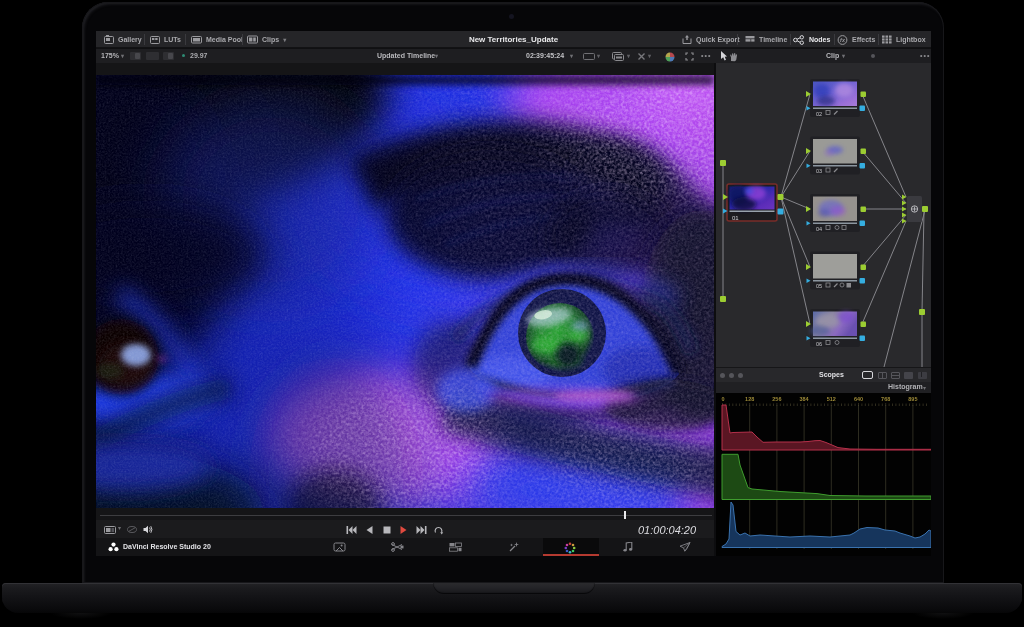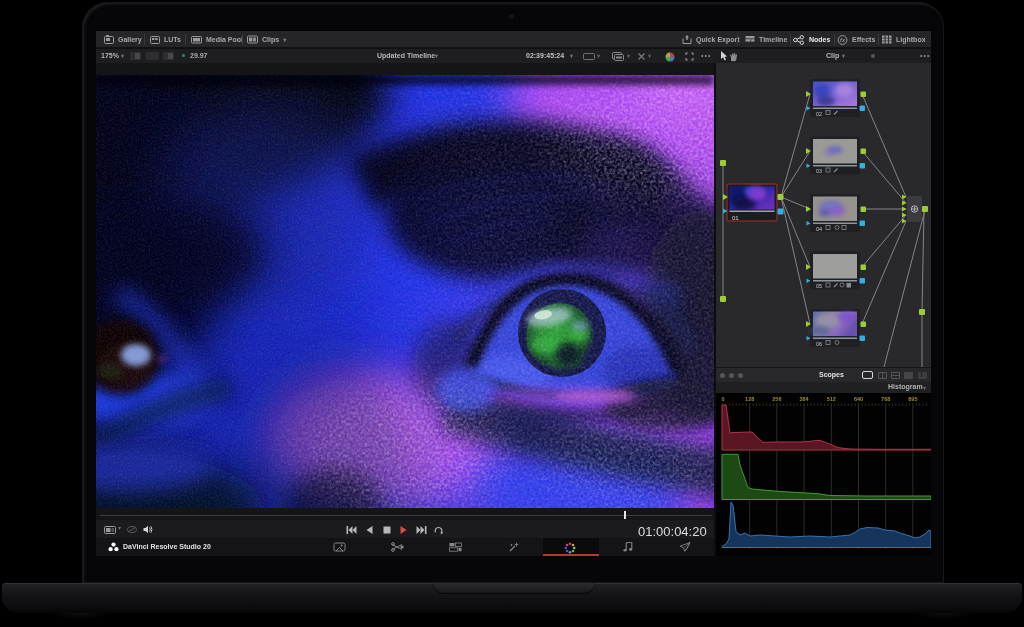--- a/index.html
+++ b/index.html
@@ -104,20 +104,21 @@
             <rect x="7" y="0.5" width="2.6" height="2.2"></rect>
             <rect x="0" y="3.4" width="2.6" height="2.2"></rect>
             <rect x="3.5" y="3.4" width="2.6" height="2.2"></rect>
             <rect x="7" y="3.4" width="2.6" height="2.2"></rect>
             <rect x="0" y="6.3" width="2.6" height="2.2"></rect>
             <rect x="3.5" y="6.3" width="2.6" height="2.2"></rect>
             <rect x="7" y="6.3" width="2.6" height="2.2"></rect>
           </g>
         </svg>Lightbox</div>
     </div>
+    <div id="title">New Territories_Update</div>
     <div id="tb2">
       <span class="txt" style="left:5px;color:#b4b4b8;">175%</span>
       <span class="txt" style="left:25px;color:#707074;font-size:6px;">▾</span>
       <span class="abs" style="left:34px;top:3px;width:11px;height:8px;background:#2e2e32;border-radius:1px;"></span>
       <span class="abs" style="left:39px;top:4px;width:5px;height:6px;background:#47474c;border-radius:1px;"></span>
       <span class="abs" style="left:50px;top:3px;width:13px;height:8px;background:#2e2e32;border-radius:1px;"></span>
       <span class="abs" style="left:67px;top:3px;width:11px;height:8px;background:#2e2e32;border-radius:1px;"></span>
       <span class="abs" style="left:72px;top:4px;width:5px;height:6px;background:#47474c;border-radius:1px;"></span>
       <span class="abs" style="left:86px;top:5px;width:3px;height:3px;background:#2e8b74;border-radius:50%;"></span>
       <span class="txt" style="left:94px;color:#aaaaae;">29.97</span>
@@ -342,21 +343,21 @@
         </svg>
         <svg class="abs" style="left:320px;top:6px;" width="11" height="8" viewBox="0 0 11 8">
           <path d="M0.5 0 L4.5 4 L0.5 8 Z" fill="#b8b8bc"></path>
           <path d="M4.5 0 L8.5 4 L4.5 8 Z" fill="#b8b8bc"></path>
           <rect x="8.9" y="0" width="1.6" height="8" fill="#b8b8bc"></rect>
         </svg>
         <svg class="abs" style="left:337px;top:5.5px;" width="11" height="9" viewBox="0 0 11 9">
           <path d="M2.5 6.5 A3.4 3.4 0 1 1 8.5 6.5" fill="none" stroke="#b8b8bc" stroke-width="1.1"></path>
           <path d="M7.2 6.2 L10.2 6.2 L8.7 8.4 Z" fill="#b8b8bc"></path>
         </svg>
-        <span class="abs" style="left:542px;top:3.5px;color:#dcdce0;font-size:13px;">01:00:04:20</span>
+        <span class="abs" style="left:542px;top:3.5px;color:#dcdce0;font-size:11px;font-style:italic;">01:00:04:20</span>
       </div>
       <div id="pagebar">
         <svg class="abs" style="left:12px;top:4px;" width="11" height="10" viewBox="0 0 11 10">
           <circle cx="5.5" cy="2.6" r="2.1" fill="#fff"></circle>
           <circle cx="2.6" cy="7.2" r="2.1" fill="#fff"></circle>
           <circle cx="8.4" cy="7.2" r="2.1" fill="#fff"></circle>
         </svg>
         <span class="abs" style="left:27px;top:5px;color:#e2e2e6;font-size:7px;font-weight:bold;">DaVinci Resolve Studio 20</span>
         <svg class="abs" style="left:237px;top:4px;" width="13" height="10" viewBox="0 0 13 10">
           <rect x="1" y="1" width="11" height="8" rx="1.5" fill="none" stroke="#85858a"></rect>

